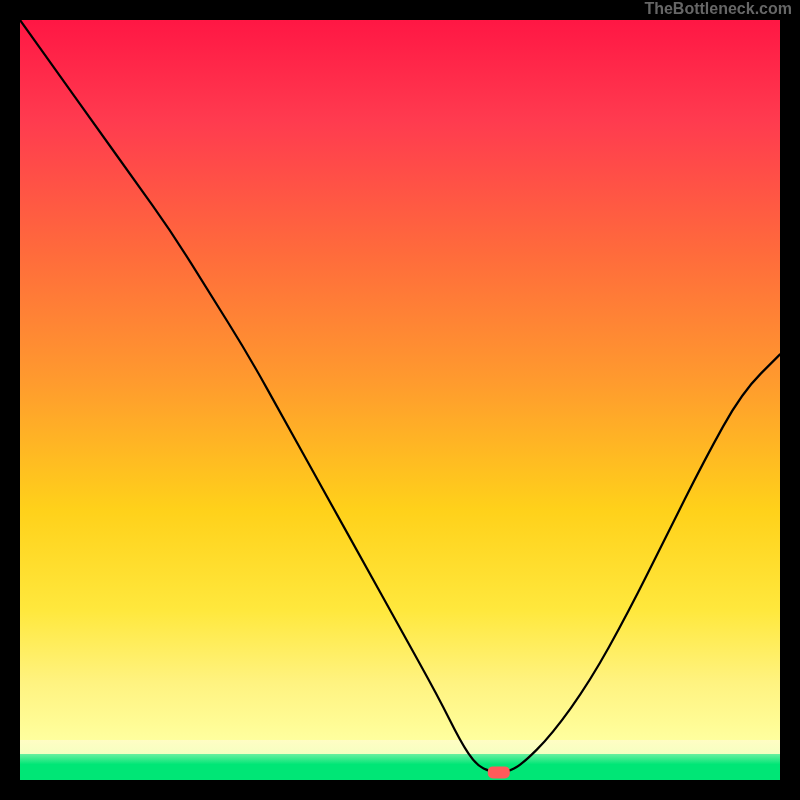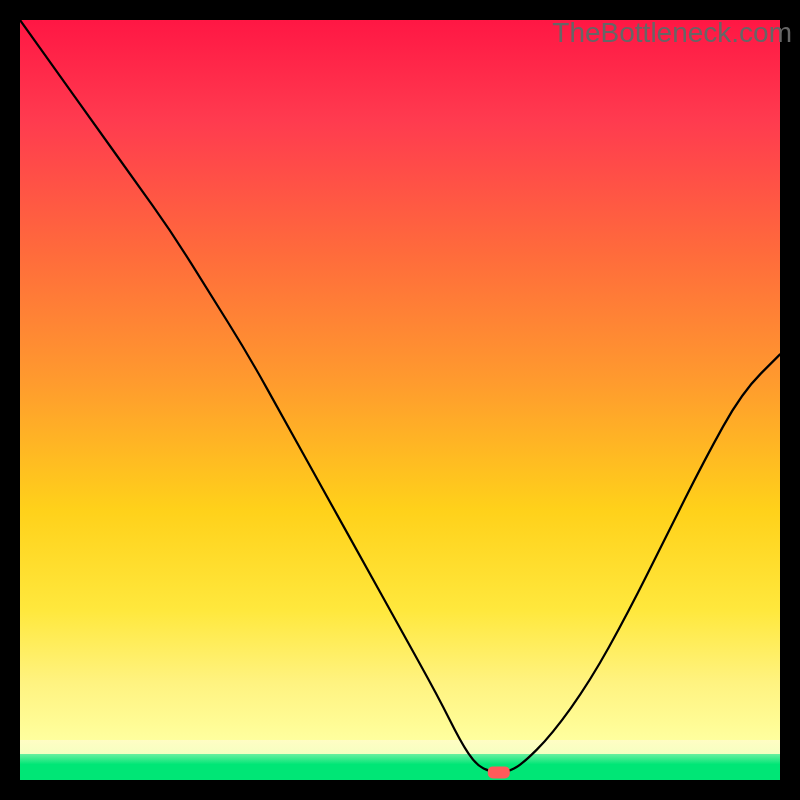--- a/index.html
+++ b/index.html
@@ -11,25 +11,25 @@
     overflow: hidden;
     font-family: Arial, Helvetica, sans-serif;
   }
   .wrap {
     position: relative;
     width: 800px;
     height: 800px;
   }
   .watermark {
     position: absolute;
-    top: 17px;
+    top: 0;
     right: 8px;
     color: #666;
-    font-size: 28px;
-    font-weight: 400;
+    font-size: 16px;
+    font-weight: 700;
     z-index: 10;
   }
   
   .plot {
     position: absolute;
     left: 20px;   
     top: 20px;
     width: 760px;
     height: 760px;
     overflow: hidden;

